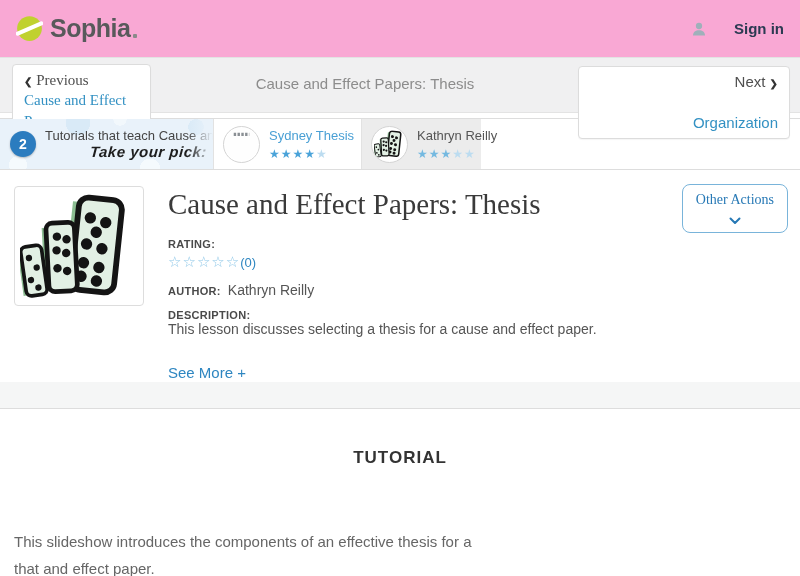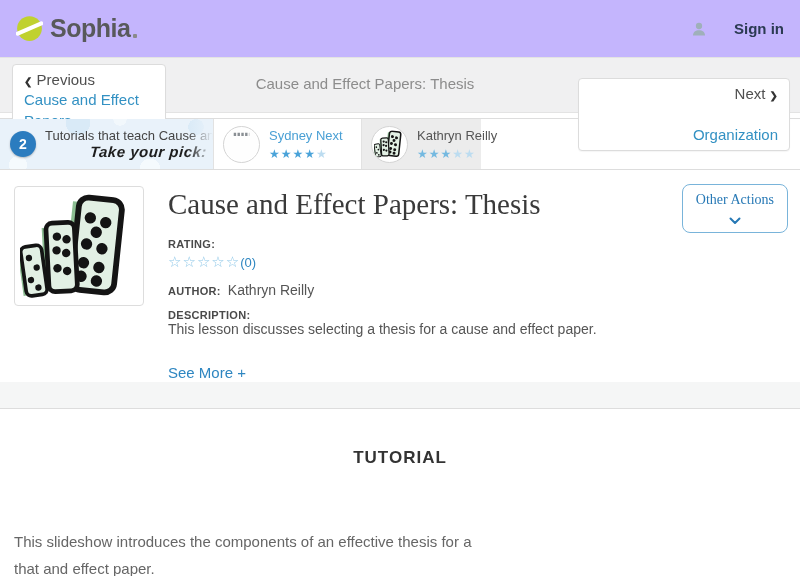--- a/index.html
+++ b/index.html
@@ -4,31 +4,31 @@
 <style>
   * { box-sizing: border-box; }
   html, body { margin: 0; padding: 0; }
   body {
     width: 800px; height: 576px; overflow: hidden;
     font-family: "Liberation Sans", sans-serif;
     background: #fff; color: #555;
   }
 
   
-  .app-header { height: 57px; display: flex; align-items: center; padding: 0 16px; background: #c4b5fd; }
+  .app-header { height: 57px; display: flex; align-items: center; padding: 0 16px; background: #f9a8d4; }
   .logo { display: flex; align-items: center; gap: 7px; cursor: pointer; }
   .logo-text { font-size: 25px; font-weight: bold; color: #58595b; letter-spacing: -0.5px; }
   .logo-dot { width: 4px; height: 4px; background: #8a8a8a; border-radius: 1px; align-self: flex-end; margin: 0 0 5px -4px; }
   .signin { margin-left: auto; display: flex; align-items: center; gap: 26px; color: #2b3a52; font-weight: bold; font-size: 15px; cursor: pointer; }
 
   
   .navbar { height: 56px; background: #f0f0f1; border-top: 1px solid #e3e3e3; border-bottom: 1px solid #e3e3e3; position: relative; }
   .nav-card { position: absolute; background: #fff; border: 1px solid #dcdcdc; border-radius: 4px; padding: 5px 11px; font-size: 15px; line-height: 1.35; box-shadow: 0 1px 1px rgba(0,0,0,.04); }
-  .prev-card { left: 12px; top: 6px; width: 154px; }
-  .next-card { right: 10px; top: 20px; width: 212px; text-align: right; }
+  .prev-card { left: 12px; top: 6px; width: 139px; font-family: Liberation Serif, serif; }
+  .next-card { right: 10px; top: 8px; width: 212px; text-align: right; }
   .nav-dir { color: #4f4f4f; }
   .nav-chevron { font-size: 10px; color: #333; font-weight: bold; }
   .nav-link { color: #3391c3; cursor: pointer; }
   .nav-center { position: absolute; left: 160px; right: 230px; top: 17px; text-align: center; color: #8c8c8c; font-size: 15px; white-space: nowrap; }
 
   
   .strip { margin-top: 5px; height: 52px; border-top: 1px solid #ddd; border-bottom: 1px solid #ddd; display: flex; background: #fff; }
   .strip-left {
     width: 213px; display: flex; align-items: center; gap: 9px; padding-left: 10px; position: relative; overflow: hidden;
     background-color: #e9f2fa;
@@ -179,21 +179,21 @@
   </div>
 
   <div class="teacher-card">
     <div class="avatar">
       <svg width="35" height="35" viewBox="0 0 36 36">
         <circle cx="18" cy="18" r="17" fill="#fefefe"></circle>
         <path d="M10 7.5 h16" stroke="#8a8f94" stroke-width="3.4" stroke-dasharray="2.5 1.4"></path>
       </svg>
     </div>
     <div>
-      <div class="teacher-name name-link">Sydney Next</div>
+      <div class="teacher-name name-link">Sydney Thesis</div>
       <div class="stars"><span class="filled">★★★★</span><span class="empty">★</span></div>
     </div>
   </div>
 
   <div class="teacher-card selected">
     <div class="avatar">
       <svg width="31" height="28" viewBox="0 0 112 100">
           <use href="#dominoes-sym"></use>
         </svg>
     </div>

